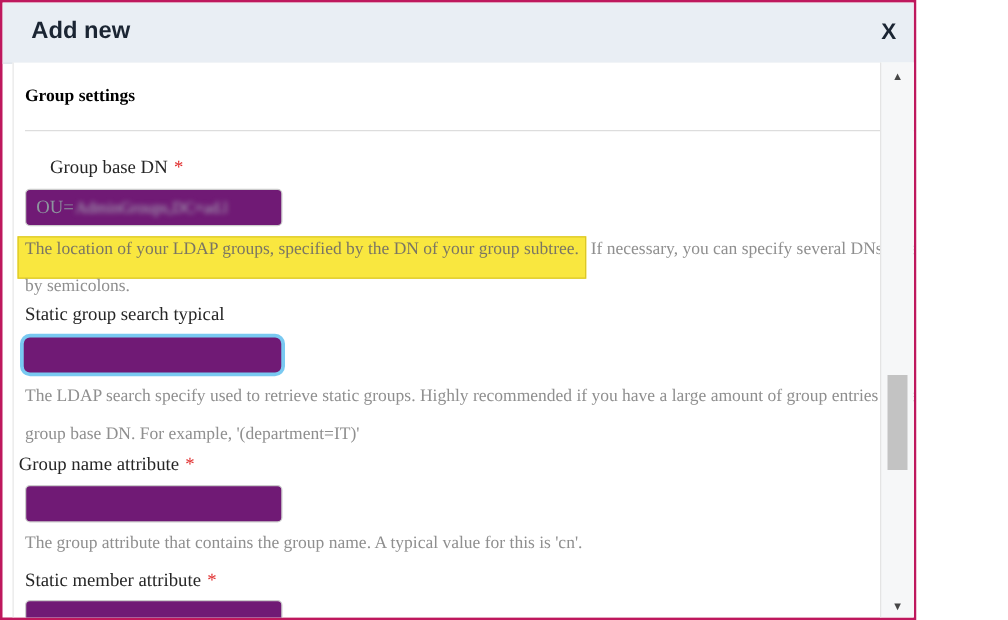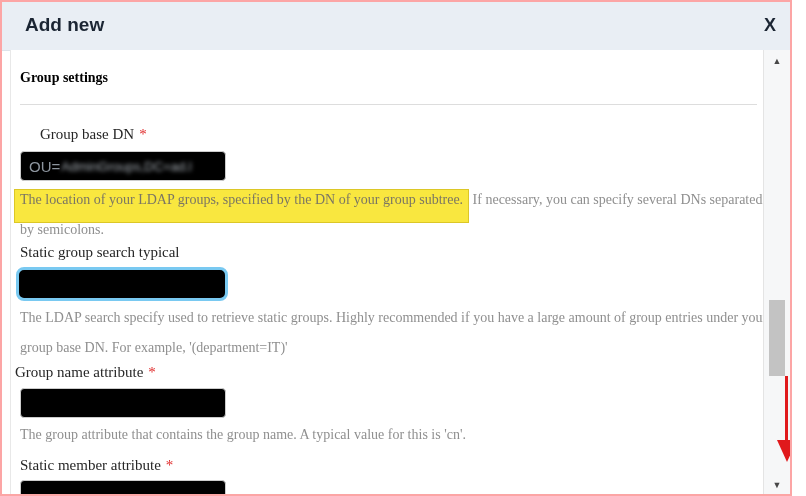--- a/index.html
+++ b/index.html
@@ -1,18 +1,18 @@
 <!DOCTYPE html>
 <html><head>
 <meta charset="utf-8">
 <style>
   html,body { margin:0; padding:0; background:#fff; }
   .modal {
-    position:relative; width:792px; height:496px; box-sizing:border-box;
-    border:2px solid #fca5a5; background:#ffffff; overflow:hidden;
+    position:relative; width:733px; height:496px; box-sizing:border-box;
+    border:2px solid #be185d; background:#ffffff; overflow:hidden;
     font-family:"Liberation Serif", serif;
   }
   
   .header {
     position:absolute; left:0; top:0; right:0; height:48px;
     background:#e9eef4; border-bottom:1px solid #dde3ea;
   }
   .header-title {
     position:absolute; left:23px; top:12px;
     font-family:"Liberation Sans", sans-serif; font-weight:bold;
@@ -33,22 +33,22 @@
     font-size:14px; font-weight:bold; color:#000000;
   }
   .rule {
     position:absolute; left:18px; top:102px; width:737px; height:1px;
     background:#dddddd;
   }
   .field-label { position:absolute; font-size:15px; color:#262626; }
   .req { color:#e02b2b; margin-left:5px; }
   .text-input {
     position:absolute; box-sizing:border-box; width:206px; height:30px;
-    border:1px solid #cccccc; border-radius:4px; background:#000000;
-    font-family:Liberation Sans, sans-serif; font-size:15px;
+    border:1px solid #cccccc; border-radius:4px; background:#701a75;
+    font-family:Liberation Serif, serif; font-size:15px;
     color:#8d959e; padding:0 8px; outline:none;
   }
   .filled-input { display:flex; align-items:center; white-space:nowrap; overflow:hidden; }
   .redacted { filter:blur(2.3px); color:#aab1b8; font-size:13px; margin-left:1px; }
   .text-input.focused {
     border:3px solid #79c9f1; border-radius:8px; width:212px; height:34px;
   }
   .help {
     position:absolute; left:18px; width:748px;
     font-size:14px; color:#8f8f8f; line-height:30px;

